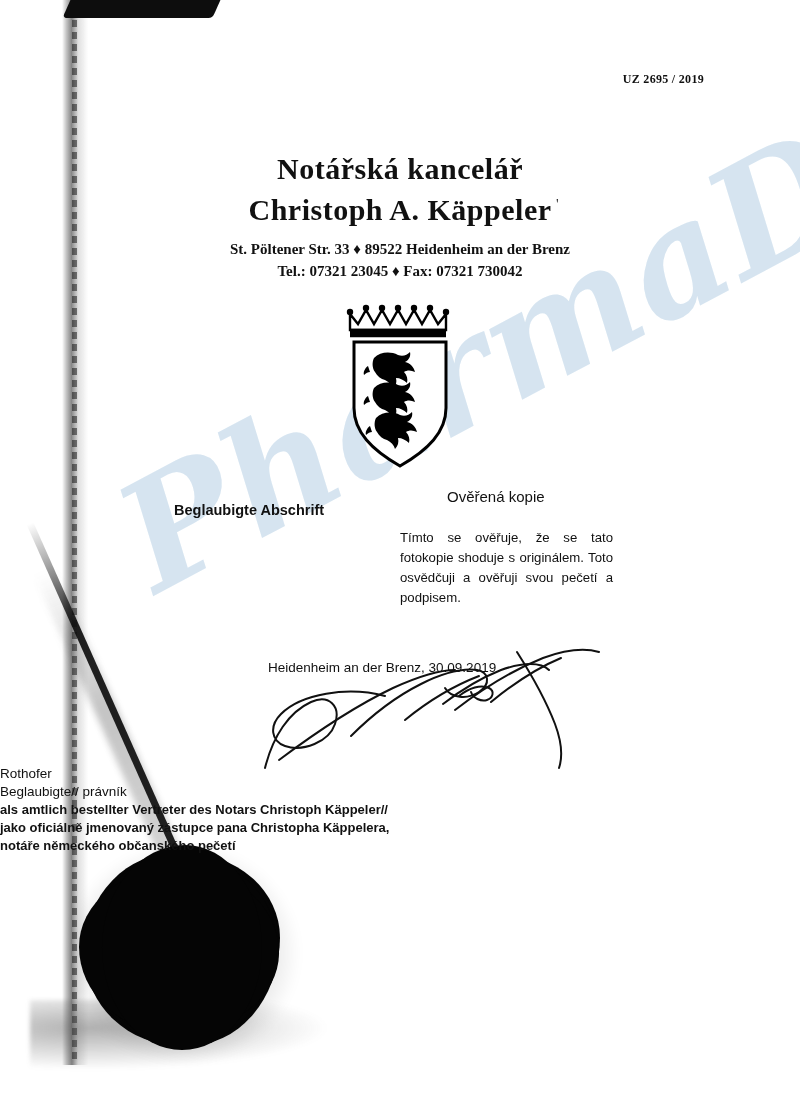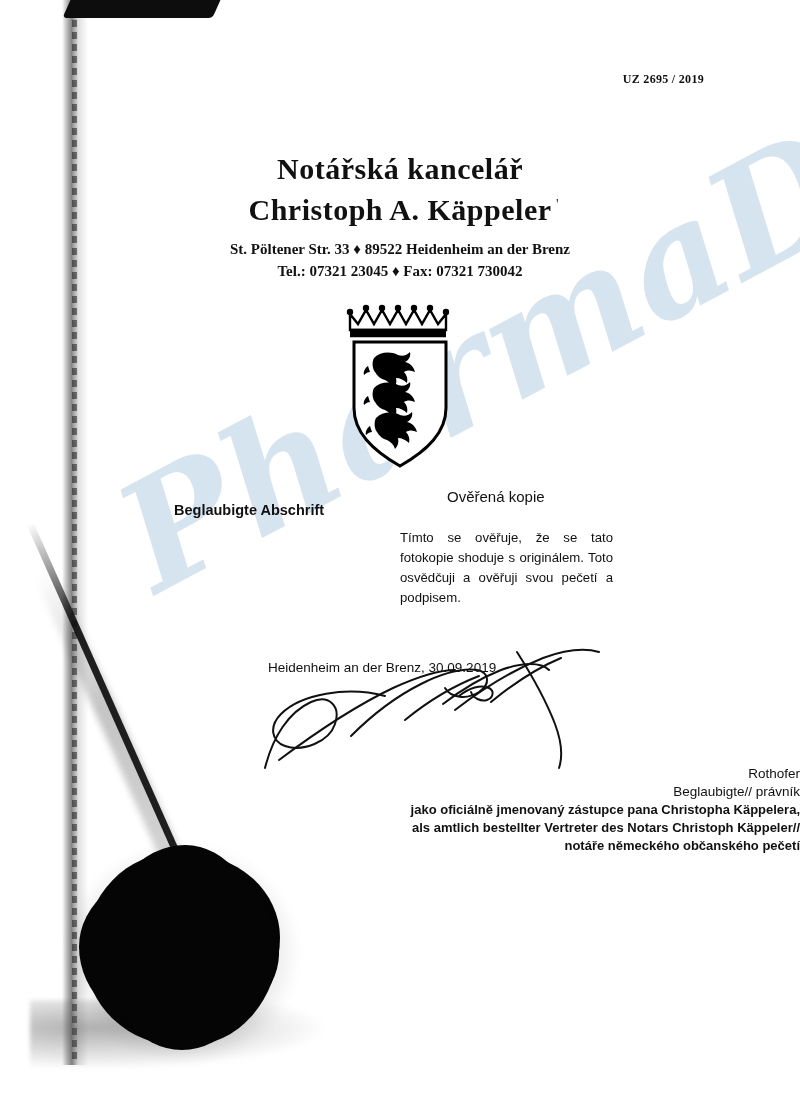--- a/index.html
+++ b/index.html
@@ -257,21 +257,21 @@
     top: 640px;
     width: 420px;
     height: 160px;
     pointer-events: none;
   }
 
   .sig-block {
     position: absolute;
     left: 0; right: 0;
     top: 765px;
-    text-align: right;
+    text-align: left;
   }
   .sig-name {
     font-family: "Liberation Sans", sans-serif;
     font-size: 13.5px;
     line-height: 18px;
   }
   .sig-role {
     font-family: "Liberation Sans", sans-serif;
     font-size: 13.5px;
     line-height: 18px;
@@ -370,18 +370,18 @@
         <path d="M236 62 C258 44 282 28 306 18"></path>
         <path d="M262 12 C276 34 290 58 300 84 C306 100 308 116 304 128"></path>
         <path d="M204 56 C214 48 226 44 234 48 C240 51 238 58 232 60 C226 62 218 58 216 52"></path>
       </g>
     </svg>
   </div>
 
   <div class="sig-block">
     <div class="sig-name">Rothofer</div>
     <div class="sig-role">Beglaubigte// právník</div>
+    <div class="sig-note">als amtlich bestellter Vertreter des Notars Christoph Käppeler//</div>
     <div class="sig-note">jako oficiálně jmenovaný zástupce pana Christopha Käppelera,</div>
-    <div class="sig-note">als amtlich bestellter Vertreter des Notars Christoph Käppeler//</div>
     <div class="sig-note">notáře německého občanského pečetí</div>
   </div>
 
 </div>
 
 </body></html>

